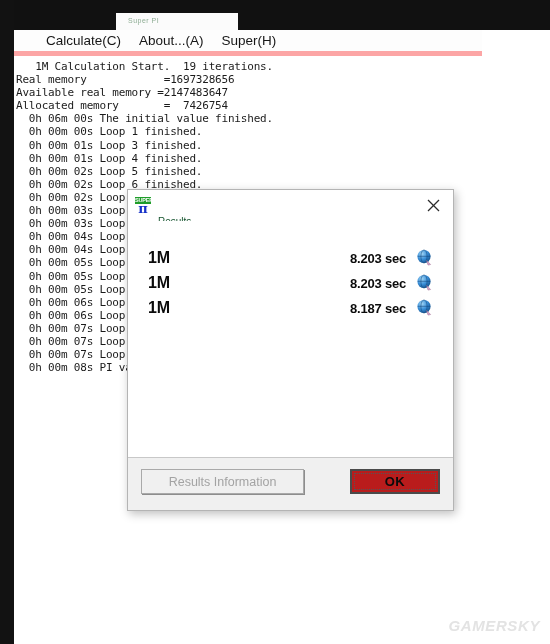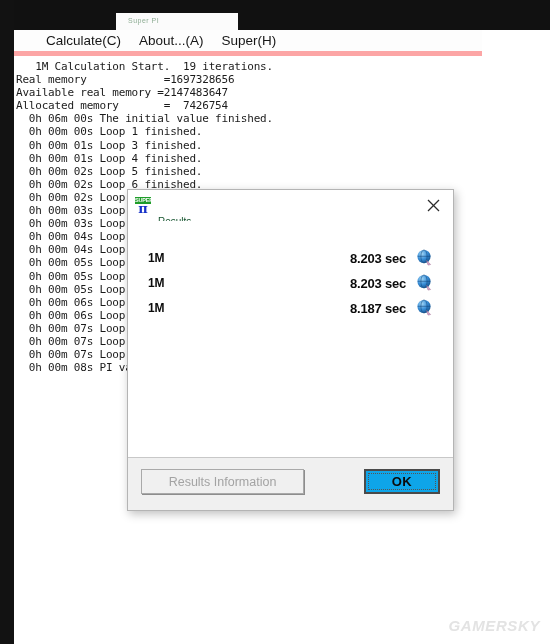--- a/index.html
+++ b/index.html
@@ -187,21 +187,21 @@
     position: absolute;
     left: 0;
     width: 100%;
     height: 22px;
     display: flex;
     align-items: center;
   }
   .result-size {
     position: absolute;
     left: 20px;
-    font-size: 12px;
+    font-size: 16px;
     font-weight: bold;
     color: #0b0b0b;
     font-family: "Liberation Sans", sans-serif;
     letter-spacing: -0.2px;
   }
   .result-time {
     position: absolute;
     right: 47px;
     font-size: 13px;
     font-weight: bold;
@@ -239,23 +239,23 @@
     text-align: center;
     line-height: 24px;
     font-family: "Liberation Sans", sans-serif;
     box-sizing: border-box;
     cursor: default;
   }
   #ok-button {
     position: absolute;
     right: 13px;
     top: 11px;
-    width: 76px;
+    width: 90px;
     height: 25px;
-    background: #0ea5e9;
+    background: #b91c1c;
     border: 2px solid #4a4a4a;
     box-sizing: border-box;
     cursor: default;
   }
   #ok-button-inner {
     position: absolute;
     inset: 2px;
     border: 1px dotted #555555;
     display: flex;
     align-items: center;

